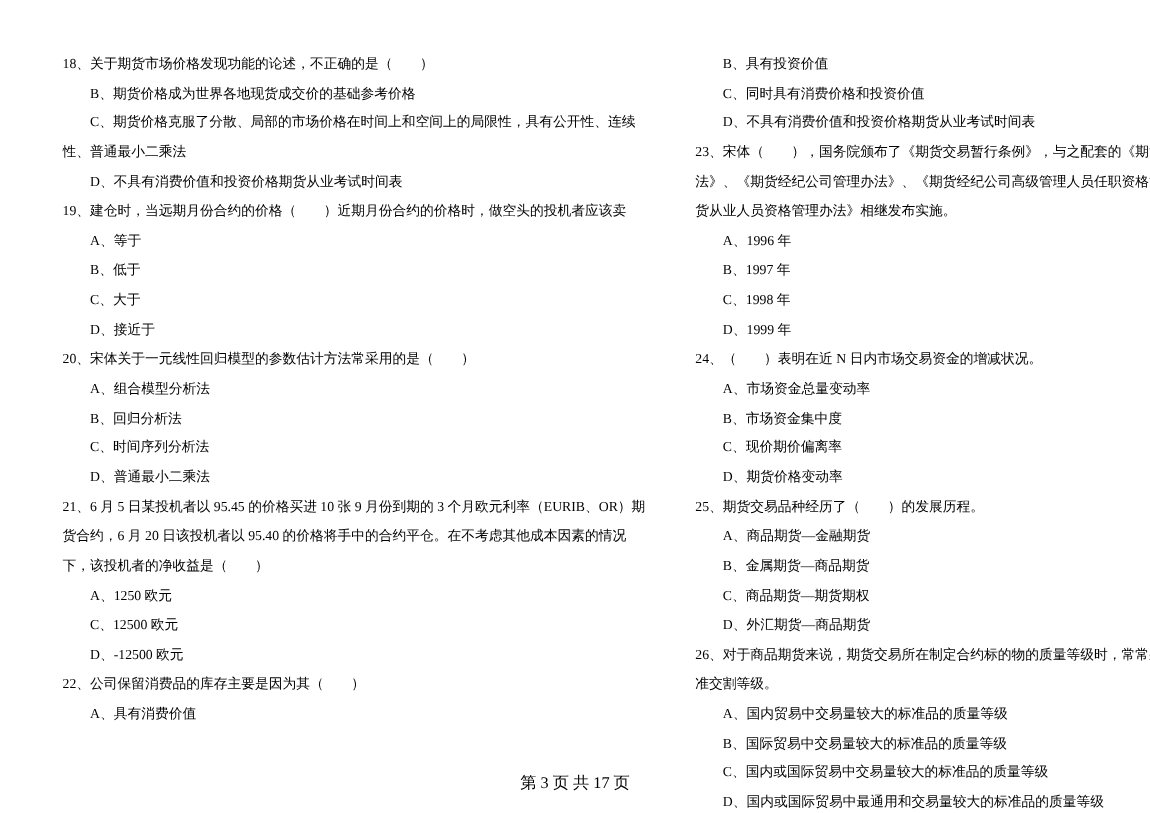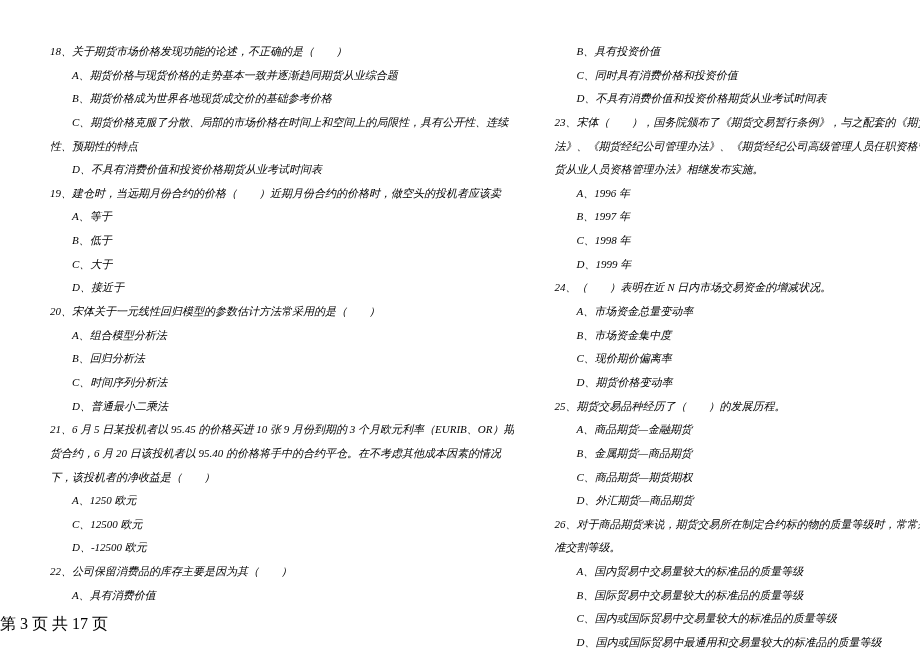--- a/index.html
+++ b/index.html
@@ -18,42 +18,40 @@
     padding: 40px 50px 0 50px;
     gap: 40px;
   }
   .col {
     flex: 1;
     line-height: 2.15;
   }
   .line {
     white-space: nowrap;
     overflow: hidden;
-    font-style: italic;
   }
   .indent1 { padding-left: 2em; }
   .footer {
     position: absolute;
     bottom: 15px;
     left: 0;
     right: 0;
-    text-align: left;
-    font-size: 16px;
+    text-align: center;
+    font-size: 13px;
   }
 </style>
 </head>
 <body>
 
 <div class="page">
   <div class="col">
     <div class="line">18、关于期货市场价格发现功能的论述，不正确的是（　　）</div>
-    <div class="line indent1">A、期货价格与现货价格的走势基本一致并逐渐趋同期货从业综合题</div>
     <div class="line indent1">B、期货价格成为世界各地现货成交价的基础参考价格</div>
     <div class="line indent1">C、期货价格克服了分散、局部的市场价格在时间上和空间上的局限性，具有公开性、连续</div>
-    <div class="line">性、预期性的特点</div>
+    <div class="line">性、普通最小二乘法</div>
     <div class="line indent1">D、不具有消费价值和投资价格期货从业考试时间表</div>
 
     <div class="line">19、建仓时，当远期月份合约的价格（　　）近期月份合约的价格时，做空头的投机者应该卖</div>
     <div class="line indent1">A、等于</div>
     <div class="line indent1">B、低于</div>
     <div class="line indent1">C、大于</div>
     <div class="line indent1">D、接近于</div>
 
     <div class="line">20、宋体关于一元线性回归模型的参数估计方法常采用的是（　　）</div>
     <div class="line indent1">A、组合模型分析法</div>

